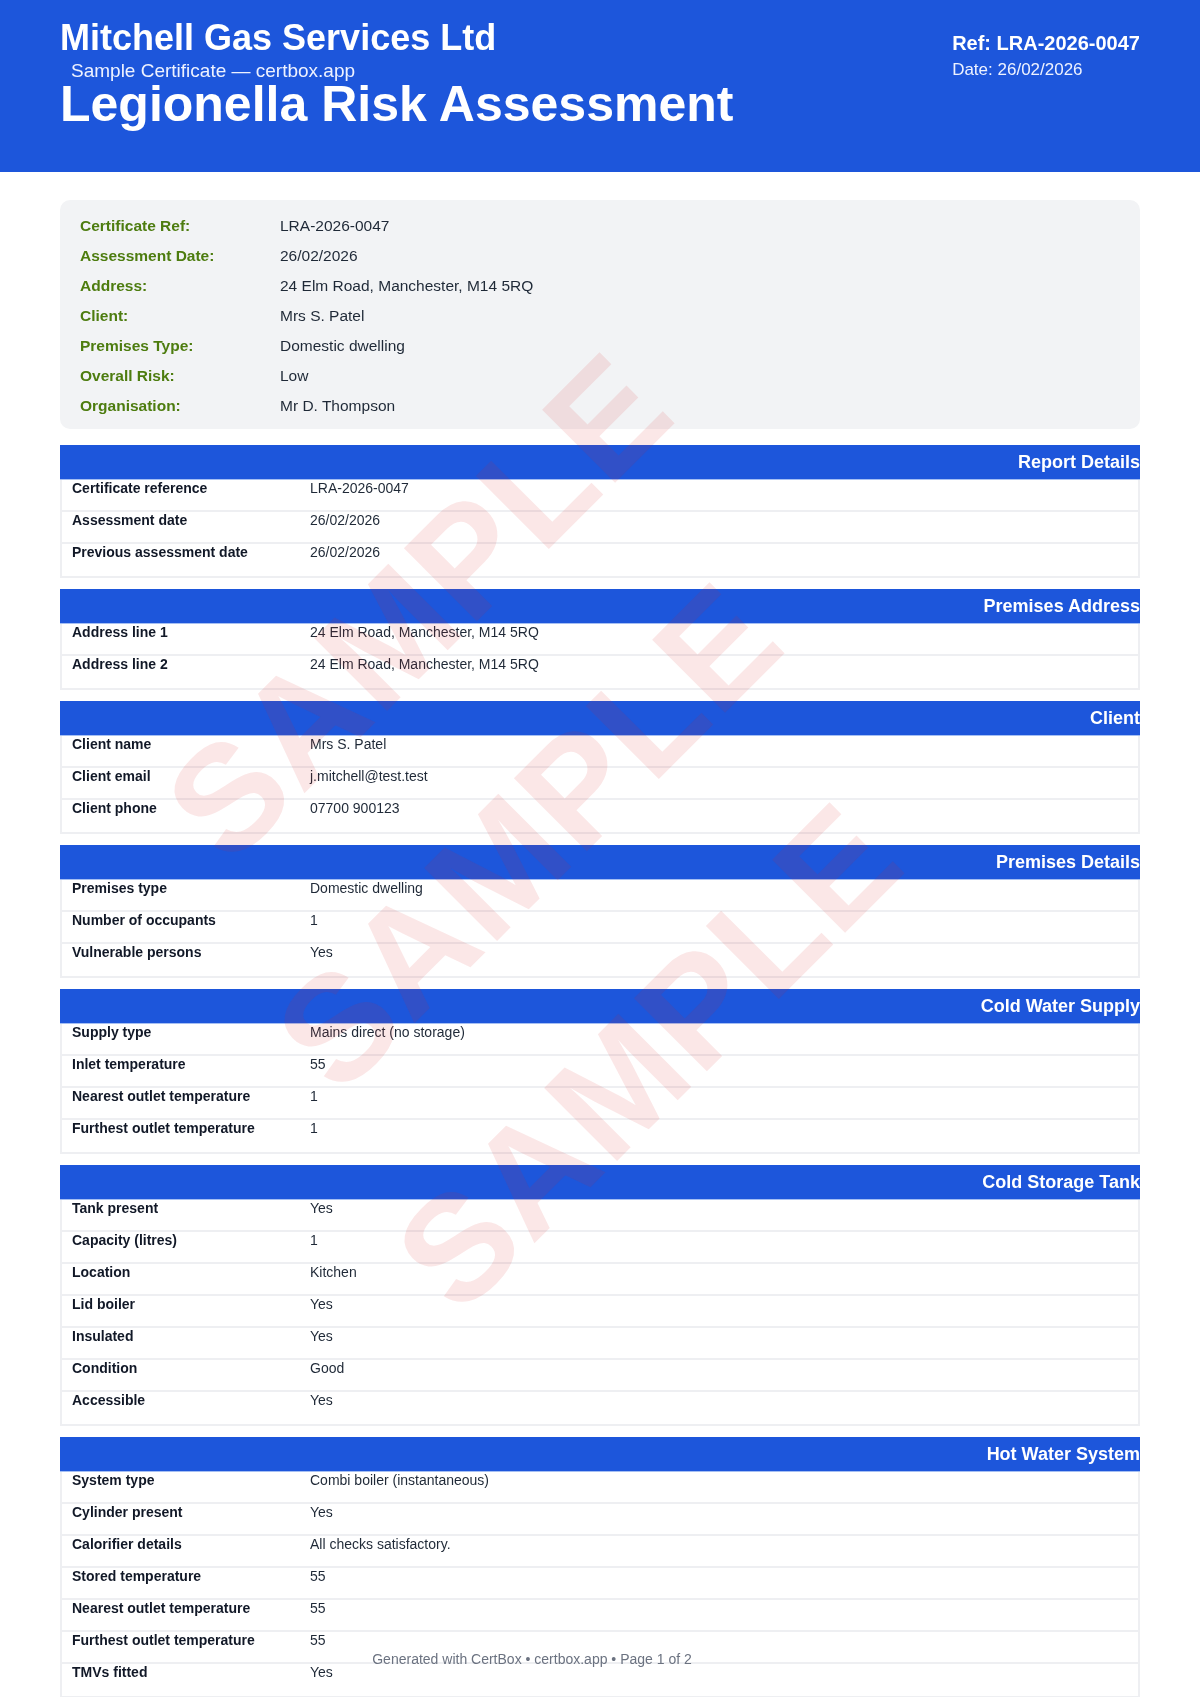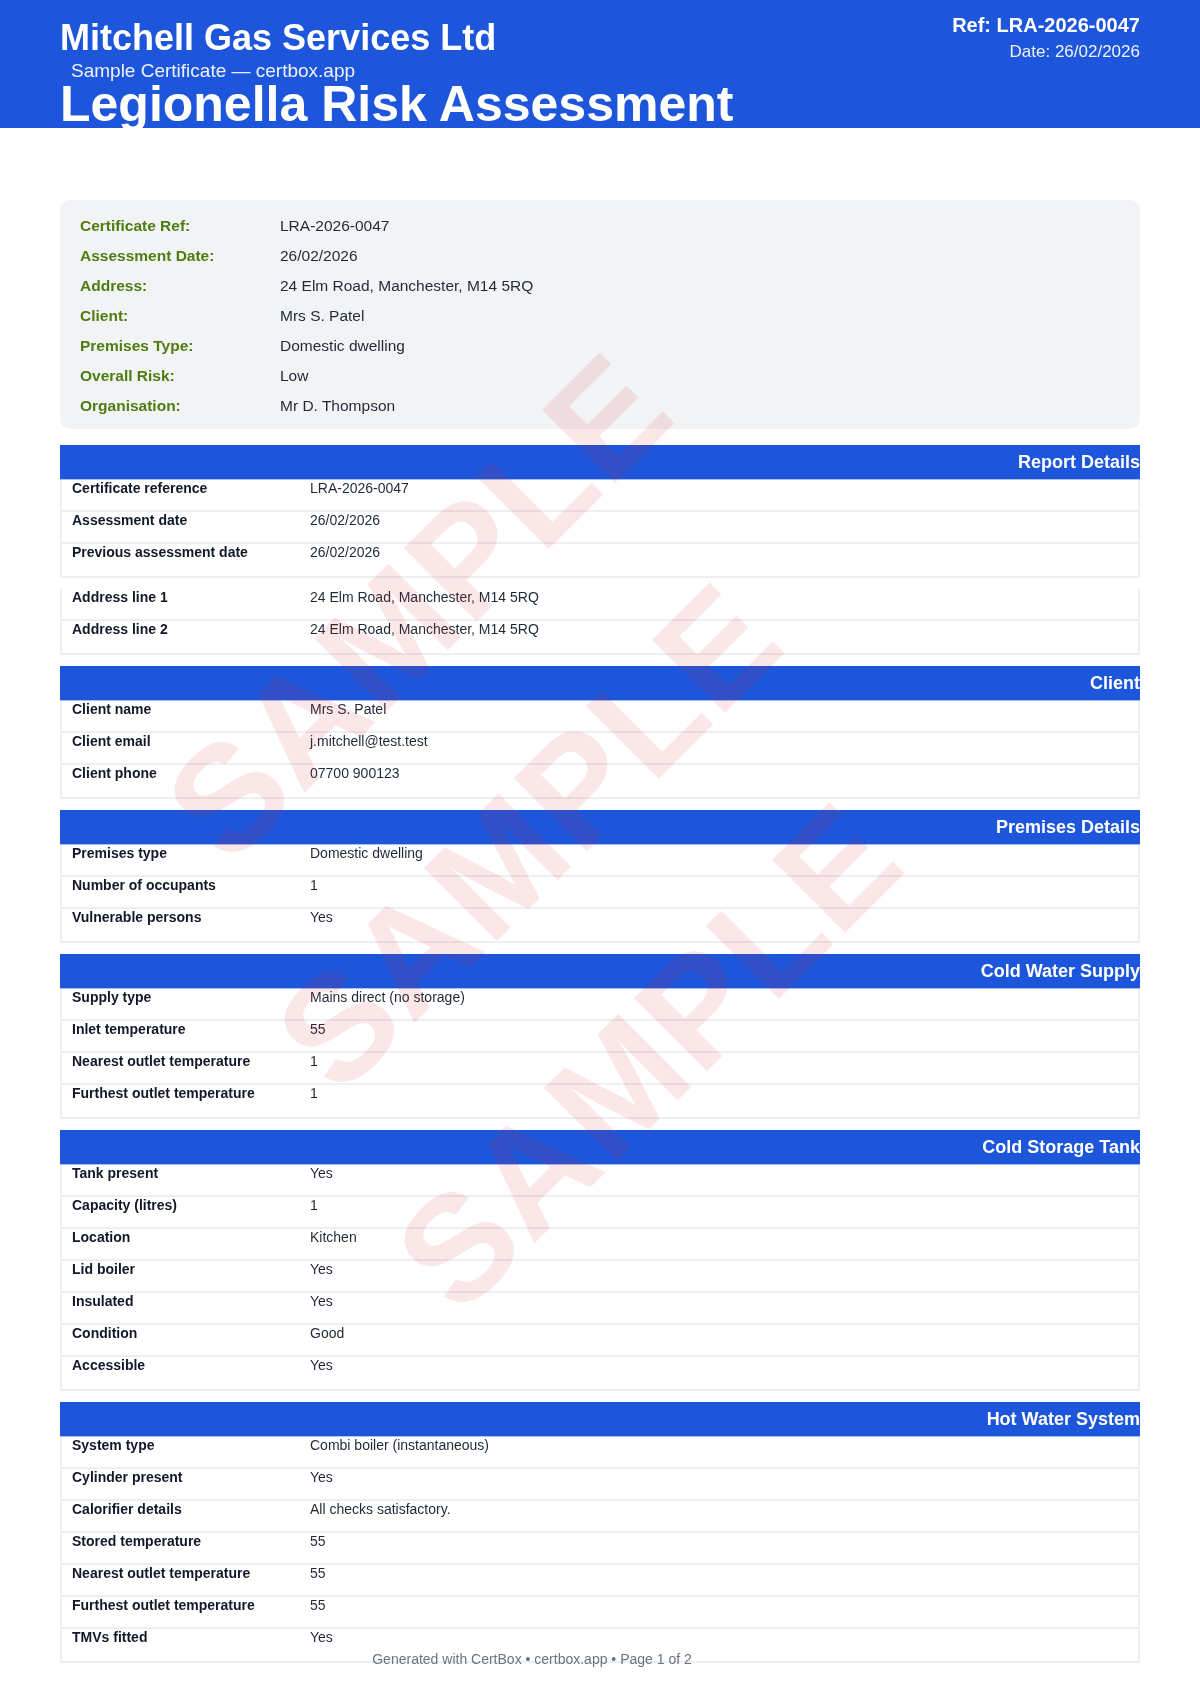--- a/index.html
+++ b/index.html
@@ -1,26 +1,26 @@
 <!DOCTYPE html>
 <html><head>
 <meta charset="utf-8">
 <style>
   * { box-sizing: border-box; margin: 0; padding: 0; }
   html, body { width: 1200px; height: 1697px; background: #ffffff; overflow: hidden; }
   body { font-family: "Liberation Sans", sans-serif; color: #1f2937; position: relative; }
 
   .hero {
-    position: absolute; left: 0; top: 0; width: 1200px; height: 128px;
+    position: absolute; left: 0; top: 0; width: 1200px; height: 172px;
     background: #1d56db; color: #ffffff;
   }
   .hero .company { position: absolute; left: 60px; top: 16px; font-size: 36px; font-weight: 700; line-height: 44px; }
   .hero .subtitle { position: absolute; left: 71px; top: 59px; font-size: 19px; line-height: 24px; color: #eef2ff; }
   .hero .title { position: absolute; left: 60px; top: 76px; font-size: 50px; font-weight: 700; line-height: 56px; }
-  .hero .meta { position: absolute; right: 60px; top: 12px; text-align: right; }
+  .hero .meta { position: absolute; right: 60px; top: 30px; }
   .hero .meta .ref { font-size: 20px; font-weight: 700; line-height: 26px; }
   .hero .meta .date { font-size: 17px; line-height: 24px; color: #eef2ff; margin-top: 2px; }
 
   .summary {
     position: absolute; left: 60px; top: 200px; width: 1080px; height: 229px;
     background: #f2f3f5; border-radius: 10px; padding: 11px 20px;
   }
   .summary .row { display: flex; height: 30px; align-items: center; font-size: 15.5px; }
   .summary .lbl { width: 200px; color: #4d7c0f; font-weight: 700; }
   .summary .val { color: #1f2937; }
@@ -111,20 +111,21 @@
           <span class="v">26/02/2026</span>
         </div>
       <div class="kv">
           <span class="k">Previous assessment date</span>
           <span class="v">26/02/2026</span>
         </div>
     </div>
   </section>
 
   <section class="section">
+    <div class="section-head">Premises Address</div>
     <div class="section-body">
       <div class="kv">
           <span class="k">Address line 1</span>
           <span class="v">24 Elm Road, Manchester, M14 5RQ</span>
         </div>
       <div class="kv">
           <span class="k">Address line 2</span>
           <span class="v">24 Elm Road, Manchester, M14 5RQ</span>
         </div>
     </div>

